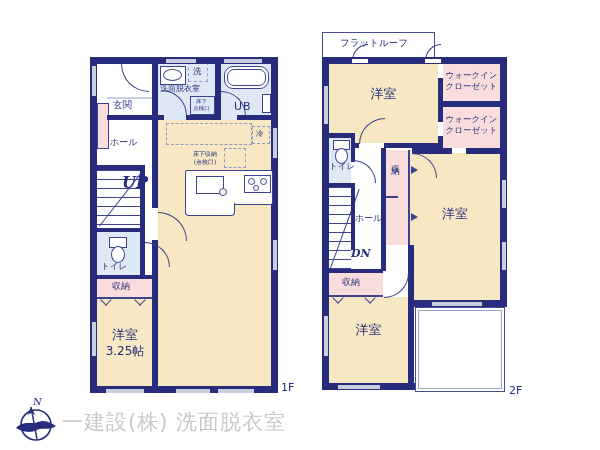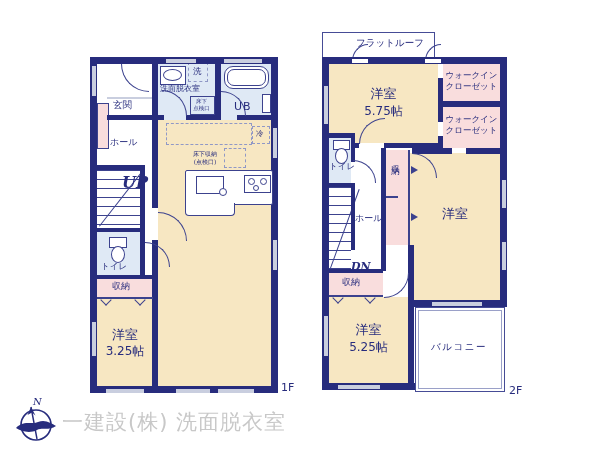--- a/index.html
+++ b/index.html
@@ -116,21 +116,21 @@
   <div class="lbl" style="left:193px;top:66px;font-size:8.5px">洗</div>
   <div class="lbl ctr" style="left:190px;top:98px;width:23px;font-size:5.5px;line-height:1.35">床下
 点検口</div>
   <div class="lbl" style="left:234px;top:100px;font-size:11px;letter-spacing:1px">UB</div>
   <div class="lbl" style="left:256px;top:129px;font-size:7.5px">冷</div>
   <div class="lbl ctr" style="left:188px;top:150px;width:34px;font-size:6px;line-height:1.35">床下収納
 (点検口)</div>
   <div class="lbl" style="left:281px;top:381px;font-size:11px">1F</div>
 
   <div class="lite" style="left:322px;top:32px;width:111px;height:32px"></div>
-  <div class="lbl ctr" style="left:326px;top:37px;width:128px;font-size:9.5px;z-index:6">フラットルーフ</div>
+  <div class="lbl ctr" style="left:310px;top:37px;width:128px;font-size:9.5px;z-index:6">フラットルーフ</div>
 
   <div class="room cream" style="left:329px;top:64px;width:109px;height:79px"></div>
   <div class="room pink" style="left:443px;top:64px;width:57px;height:37px"></div>
   <div class="room pink" style="left:443px;top:107px;width:57px;height:41px"></div>
   <div class="room blue" style="left:329px;top:137px;width:22px;height:46px"></div>
   <div class="room cream" style="left:410px;top:153px;width:90px;height:147px"></div>
   <div class="room pink" style="left:386px;top:150px;width:22px;height:95px"></div>
   <div class="room pink" style="left:329px;top:273px;width:54px;height:22px"></div>
   <div class="room cream" style="left:329px;top:297px;width:79px;height:86px"></div>
 
@@ -183,34 +183,31 @@
 
   <div class="fix" style="left:333px;top:140px;width:15px;height:8px"></div>
   <div class="fix" style="left:335px;top:148px;width:11px;height:14px;border-radius:50%"></div>
   <span class="tri" style="left:411px;top:166px"></span>
   <span class="tri" style="left:411px;top:213px"></span>
   <div class="thin" style="left:386px;top:196px;width:12px;height:1.5px"></div>
   <span class="vee" style="left:334px;top:294px"></span>
   <span class="vee" style="left:366px;top:294px"></span>
 
   <div class="lbl ctr" style="left:329px;top:86px;width:109px;font-size:13px">洋室</div>
-  <div class="lbl ctr" style="left:329px;top:104px;width:109px;font-size:12px">5.75帖</div>
   <div class="lbl ctr" style="left:443px;top:70px;width:57px;font-size:8.5px">ウォークイン
 クローゼット</div>
   <div class="lbl ctr" style="left:443px;top:114px;width:57px;font-size:8.5px">ウォークイン
 クローゼット</div>
   <div class="lbl" style="left:329px;top:161px;font-size:8.5px">トイレ</div>
   <div class="lbl" style="left:390px;top:158px;font-size:8.5px;writing-mode:vertical-rl;letter-spacing:2px">収納</div>
   <div class="lbl" style="left:355px;top:213px;font-size:9px">ホール</div>
-  <div class="lbl italic" style="left:351px;top:260px;font-size:11px">DN</div>
+  <div class="lbl italic" style="left:351px;top:247px;font-size:11px">DN</div>
   <div class="lbl ctr" style="left:410px;top:206px;width:90px;font-size:13px">洋室</div>
   <div class="lbl" style="left:342px;top:277px;font-size:9px">収納</div>
   <div class="lbl ctr" style="left:329px;top:322px;width:79px;font-size:13px">洋室</div>
-  <div class="lbl ctr" style="left:329px;top:340px;width:79px;font-size:12px">5.25帖</div>
-  <div class="lbl ctr" style="left:415px;top:341px;width:88px;font-size:9.5px;letter-spacing:1.5px">バルコニー</div>
   <div class="lbl" style="left:509px;top:384px;font-size:11px">2F</div>
 
   <svg width="48" height="52" viewBox="0 0 48 52" style="position:absolute;left:12px;top:396px;z-index:50">
     <circle cx="24" cy="29" r="15" fill="none" stroke="#272c7d" stroke-width="1.6"></circle>
     <line x1="25" y1="43" x2="19" y2="11" stroke="#272c7d" stroke-width="1.4"></line>
     <path d="M19,11 l-3.5,8 l4.5,-2.5 l3.5,3 z" fill="#272c7d"></path>
     <path d="M4,32 C12,24 20,29 26,26 C33,23 39,27 44,30 C37,35 30,31 25,34 C17,38 9,35 4,32 Z" fill="#272c7d"></path>
     <text x="21" y="9" font-size="10" fill="#272c7d" font-style="italic" font-family="DejaVu Serif, serif">N</text>
   </svg>
   <div class="lbl gray" style="left:62px;top:409px;font-size:21px;letter-spacing:1px">一建設(株) 洗面脱衣室</div>

